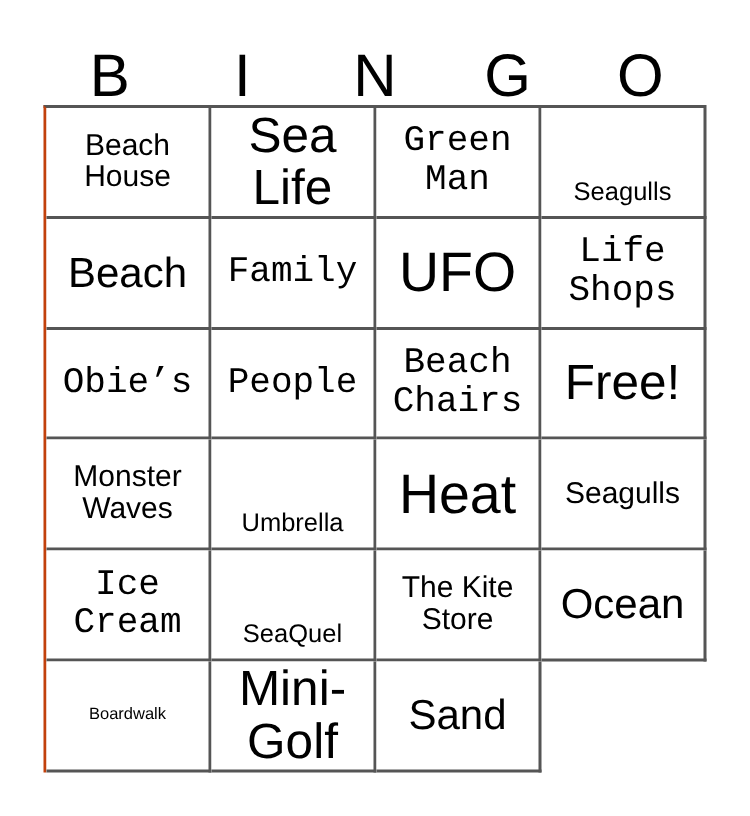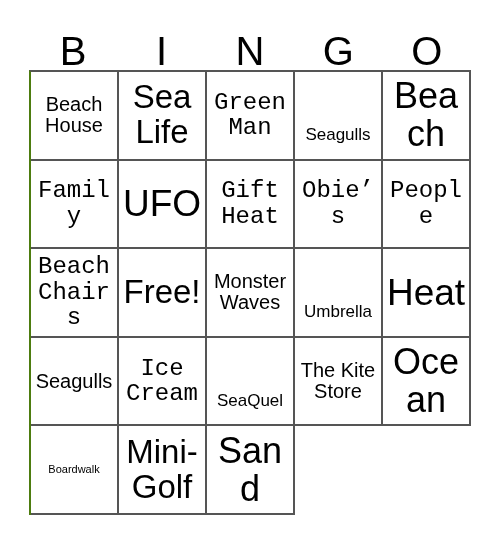--- a/index.html
+++ b/index.html
@@ -46,24 +46,24 @@
     line-height: 0.95;
   }
   
   .grid {
     position: absolute;
     left: 29px;
     top: 70px;
     width: 442px;
     height: 445px;
     border-top: 2px solid #555555;
-    border-left: 2px solid #4d7c0f;
+    border-left: 2px solid #c2410c;
     box-sizing: border-box;
     display: grid;
-    grid-template-columns: repeat(5, 1fr);
+    grid-template-columns: repeat(4, 1fr);
     grid-template-rows: repeat(5, 1fr);
     background: #ffffff;
   }
   .cell {
     border-right: 2px solid #555555;
     border-bottom: 2px solid #555555;
     box-sizing: border-box;
     display: flex;
     align-items: center;
     justify-content: center;
@@ -77,21 +77,21 @@
     width: 100%;
     line-height: 1.06;
     color: #000000;
     word-wrap: break-word;
   }
   
   .fs-xs  { font-size: 11px; }
   .fs-sm  { font-size: 17px; margin-top: 40px; }
   .fs-md  { font-size: 20px; }
   .fs-lg  { font-size: 24px; font-family: Liberation Mono, monospace; }
-  .fs-xl  { font-size: 36px; }
+  .fs-xl  { font-size: 28px; }
   .fs-xxl { font-size: 33px; text-align: center; }
   .fs-huge{ font-size: 37px; }
 </style>
 </head>
 <body>
 
 <div id="card">
 
   <div class="header-row">
     <div class="header-cell">
@@ -127,21 +127,21 @@
       <div class="cell">
         <span class="cell-text fs-xl">Beach</span>
       </div>
       <div class="cell">
         <span class="cell-text fs-lg">Family</span>
       </div>
       <div class="cell">
         <span class="cell-text fs-huge">UFO</span>
       </div>
       <div class="cell">
-        <span class="cell-text fs-lg">Gift Heat</span>
+        <span class="cell-text fs-lg">Life Shops</span>
       </div>
       <div class="cell">
         <span class="cell-text fs-lg">Obie’s</span>
       </div>
       <div class="cell">
         <span class="cell-text fs-lg">People</span>
       </div>
       <div class="cell">
         <span class="cell-text fs-lg">Beach Chairs</span>
       </div>

